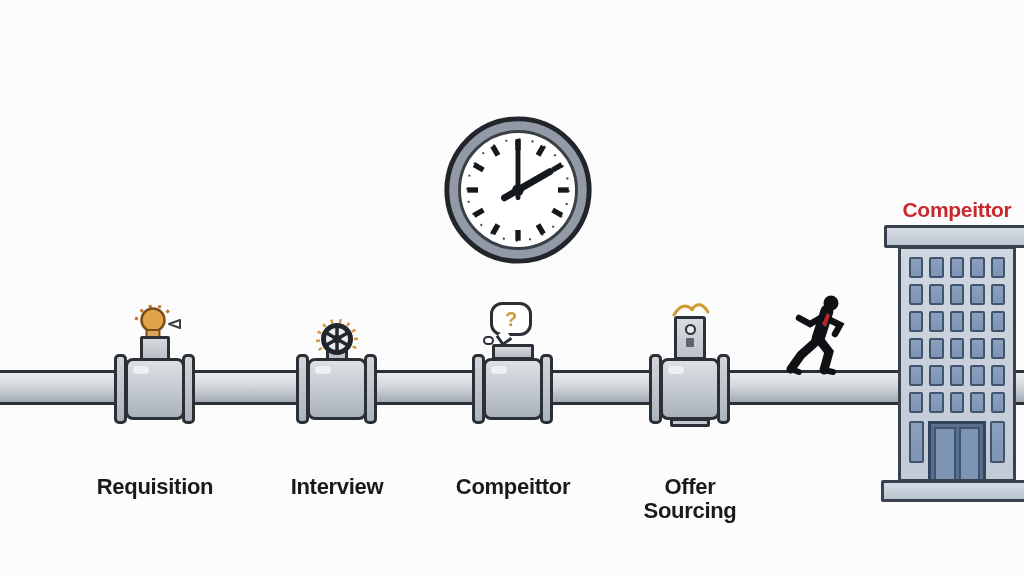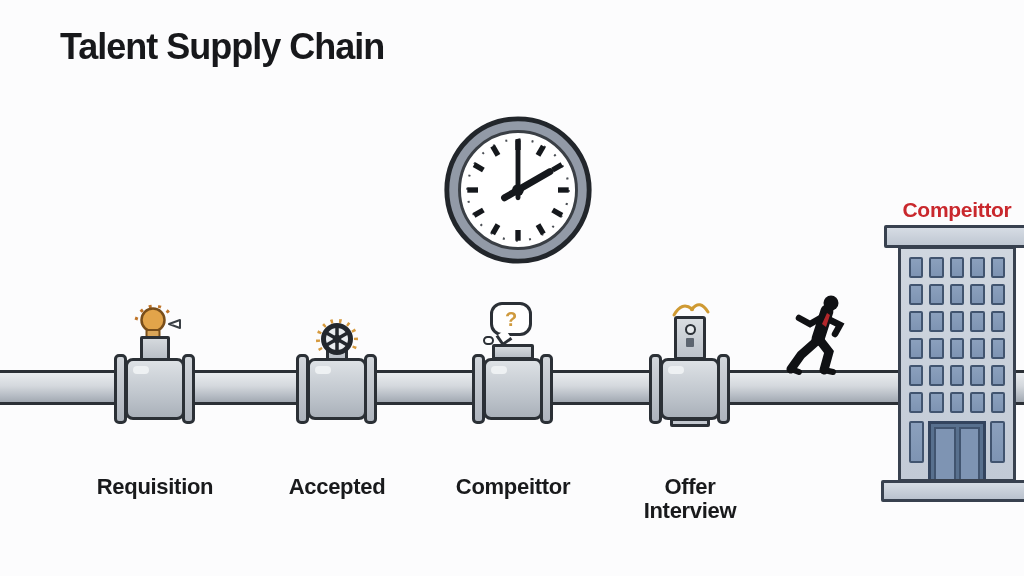--- a/index.html
+++ b/index.html
@@ -86,21 +86,20 @@
         border:3px solid #33445e;border-bottom:none;display:flex;gap:3px;padding:3px 3px 0 3px;}
   .door-panel{flex:1;background:#7e94b3;border:2px solid #41546f;border-bottom:none;box-sizing:border-box;}
   .base{position:absolute;left:0;top:282px;width:152px;height:22px;box-sizing:border-box;
         background:linear-gradient(#d6dce4,#bac2ce);border:3px solid #38414f;border-radius:2px;}
 </style>
 </head>
 <body>
 
 <div class="canvas">
 
-  <h1 class="title">Talent Supply Chain</h1>
 
   <div class="clock">
     <svg viewBox="-80 -80 160 160">
       <circle class="rim" r="73"></circle>
       <circle class="face" r="60"></circle>
       <circle class="minutes-ring" r="52"></circle>
       <g class="ticks" id="clock-ticks">
           <line y1="-52" y2="-41" transform="rotate(0)"></line>
           <line y1="-52" y2="-41" transform="rotate(30)"></line>
           <line y1="-52" y2="-41" transform="rotate(60)"></line>
@@ -146,21 +145,21 @@
       <path d="M10 38 A 19 19 0 1 1 42 38" fill="none" stroke="#d69a3e" stroke-width="4" stroke-dasharray="2.5 6"></path>
       <circle cx="26" cy="27" r="13.5" fill="#e9ecef" stroke="#23272d" stroke-width="5"></circle>
       <line x1="26" y1="14.5" x2="26" y2="39.5" stroke="#23272d" stroke-width="3.5"></line>
       <line x1="26" y1="14.5" x2="26" y2="39.5" stroke="#23272d" stroke-width="3.5" transform="rotate(60 26 27)"></line>
       <line x1="26" y1="14.5" x2="26" y2="39.5" stroke="#23272d" stroke-width="3.5" transform="rotate(-60 26 27)"></line>
       <circle cx="26" cy="27" r="4.2" fill="#23272d"></circle>
     </svg>
     <div class="valve-cap cap-l"></div>
     <div class="valve-cap cap-r"></div>
     <div class="valve-body"></div>
-    <div class="stage-label">Accepted</div>
+    <div class="stage-label">Interview</div>
   </div>
 
   <div class="stage" style="left:428px;">
     <div class="bubble">
       <span class="bubble-q">?</span>
     </div>
     <div class="bubble-tail"></div>
     <div class="mini-bubble"></div>
     <div class="valve-neck" style="left:64px;top:44px;width:42px;height:16px;"></div>
     <div class="valve-cap cap-l"></div>
@@ -175,21 +174,21 @@
       <path d="M24 11 Q32 1 40 14" fill="none" stroke="#cf9a33" stroke-width="3" stroke-linecap="round"></path>
       <circle cx="24" cy="11" r="2.2" fill="#cf9a33"></circle>
     </svg>
     <div class="offer-panel">
       <div class="gauge"></div>
     </div>
     <div class="valve-cap cap-l"></div>
     <div class="valve-cap cap-r"></div>
     <div class="valve-body"></div>
     <div class="flange"></div>
-    <div class="stage-label">Offer Interview</div>
+    <div class="stage-label">Offer Sourcing</div>
   </div>
 
   <div class="runner">
     <svg viewBox="0 0 66 84" width="66" height="84">
       <g stroke="#101114" fill="none" stroke-linecap="round">
         <path d="M33 45 L15 61 L5 75" stroke-width="9"></path>
         <path d="M5 75 L13 78" stroke-width="6"></path>
         <path d="M33 45 L43 58 L38 76" stroke-width="9"></path>
         <path d="M38 76 L47 78" stroke-width="6"></path>
         <path d="M41 17 L32 45" stroke-width="13"></path>

